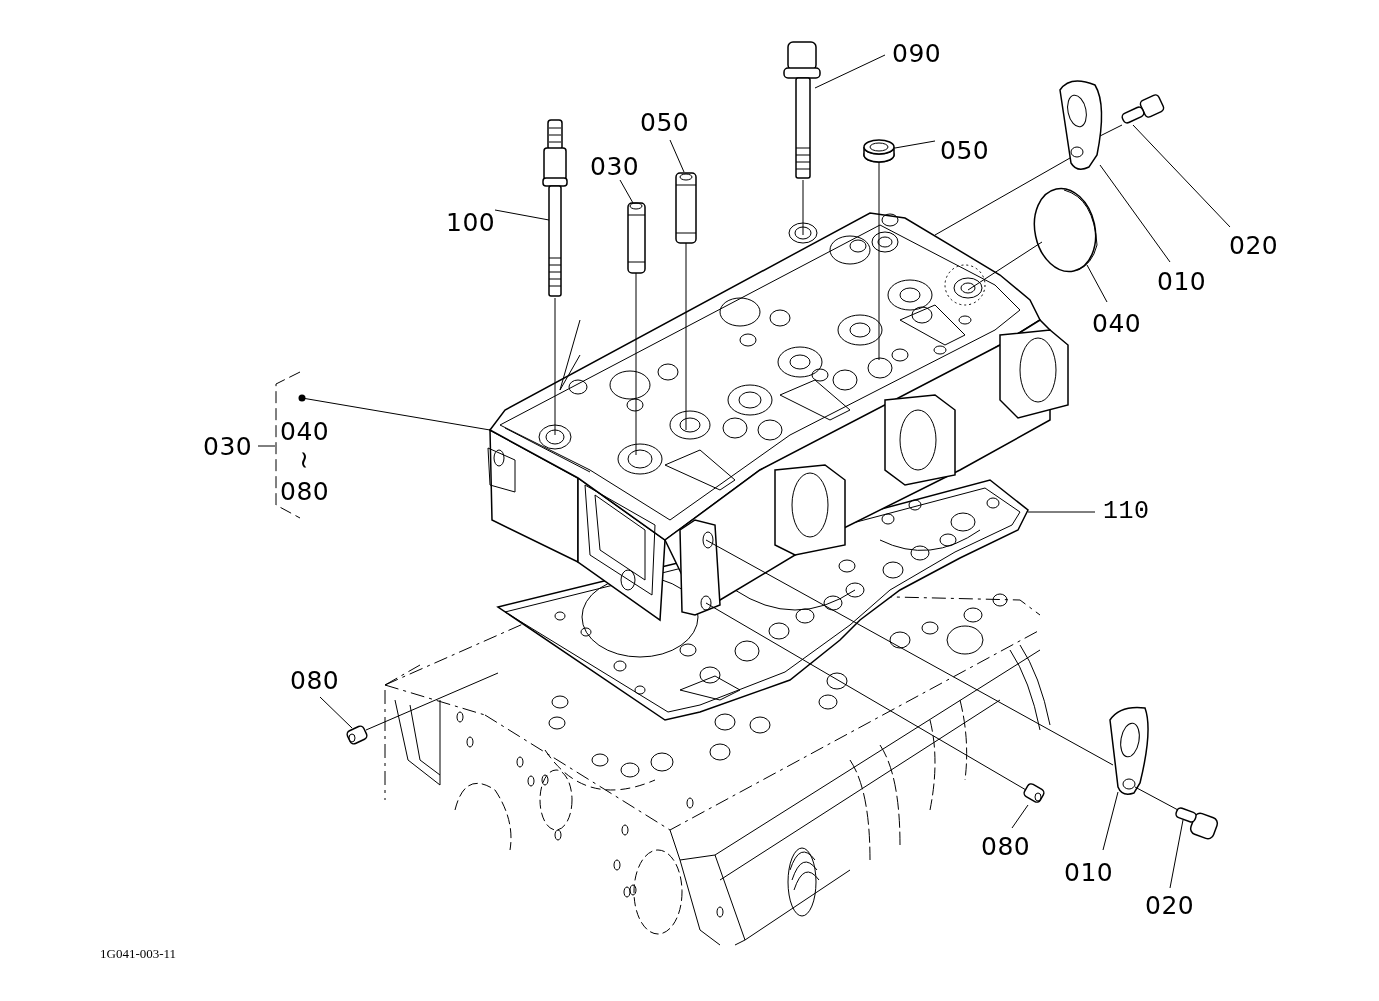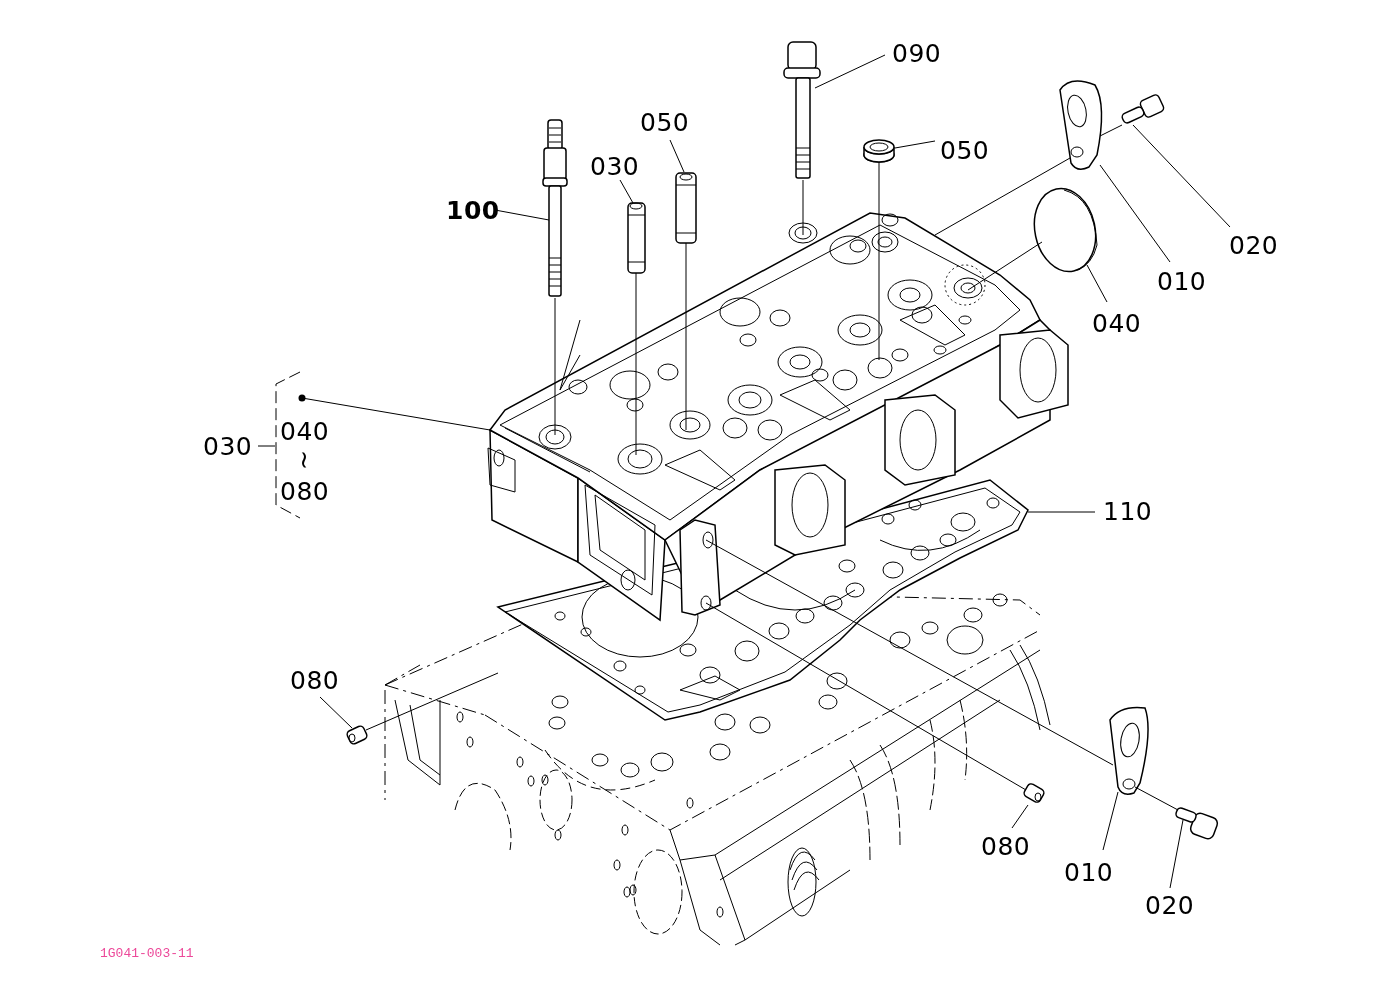--- a/index.html
+++ b/index.html
@@ -2,21 +2,21 @@
 <html><head>
 <meta charset="utf-8">
 <style>
   html,body{margin:0;padding:0;background:#fff;}
   #canvas{position:relative;width:1379px;height:1001px;background:#ffffff;overflow:hidden;}
   svg#art{position:absolute;left:0;top:0;}
   .lnw{stroke:#000;stroke-width:1.5;fill:#fff;}
   .thin{stroke:#000;stroke-width:1;fill:none;}
   .dash{stroke:#000;stroke-width:1;fill:none;stroke-dasharray:14 5 3 5;}
   .lbl{position:absolute;font-family:"DejaVu Sans",sans-serif;font-size:25px;color:#000;line-height:1;letter-spacing:0.5px;}
-  .ref{position:absolute;font-family:Liberation Mono, monospace;font-size:13px;color:#ec4899;}
+  .ref{position:absolute;font-family:Liberation Serif, serif;font-size:13px;color:#000000;}
   .tilde{position:absolute;font-family:"DejaVu Sans",sans-serif;font-size:24px;color:#000;}
 </style>
 </head>
 <body>
 
 <div id="canvas">
 <svg id="art" width="1379" height="1001" viewBox="0 0 1379 1001">
 
   <g>
 
@@ -303,29 +303,29 @@
 
     <line class="thin" x1="258" y1="446" x2="275" y2="446"></line>
     <polyline class="thin" points="300,372 276,384 276,505 300,518" stroke-dasharray="12 5"></polyline>
     <circle cx="302" cy="398" r="3.5" fill="#000"></circle>
     <line class="thin" x1="302" y1="398" x2="490" y2="430"></line>
 
     <polyline class="thin" points="580,320 560,390 580,355"></polyline>
   </g>
 </svg>
 
-<div class="lbl" style="left:446px;top:198px;font-weight:bold;">100</div>
+<div class="lbl" style="left:446px;top:210px;">100</div>
 <div class="lbl" style="left:590px;top:154px;">030</div>
 <div class="lbl" style="left:640px;top:110px;">050</div>
 <div class="lbl" style="left:892px;top:41px;">090</div>
 <div class="lbl" style="left:940px;top:138px;">050</div>
 <div class="lbl" style="left:1157px;top:269px;">010</div>
 <div class="lbl" style="left:1229px;top:233px;">020</div>
 <div class="lbl" style="left:1092px;top:311px;">040</div>
-<div class="lbl" style="left:1103px;top:499px;">110</div>
+<div class="lbl" style="left:1103px;top:499px;font-family:Liberation Mono, monospace;">110</div>
 <div class="lbl" style="left:290px;top:668px;">080</div>
 <div class="lbl" style="left:981px;top:834px;">080</div>
 <div class="lbl" style="left:1064px;top:860px;">010</div>
 <div class="lbl" style="left:1145px;top:893px;">020</div>
 
 <div class="lbl" style="left:203px;top:434px;">030</div>
 <div class="lbl" style="left:280px;top:419px;">040</div>
 <div class="tilde" style="left:294px;top:446px;transform:rotate(90deg);">~</div>
 <div class="lbl" style="left:280px;top:479px;">080</div>
 

